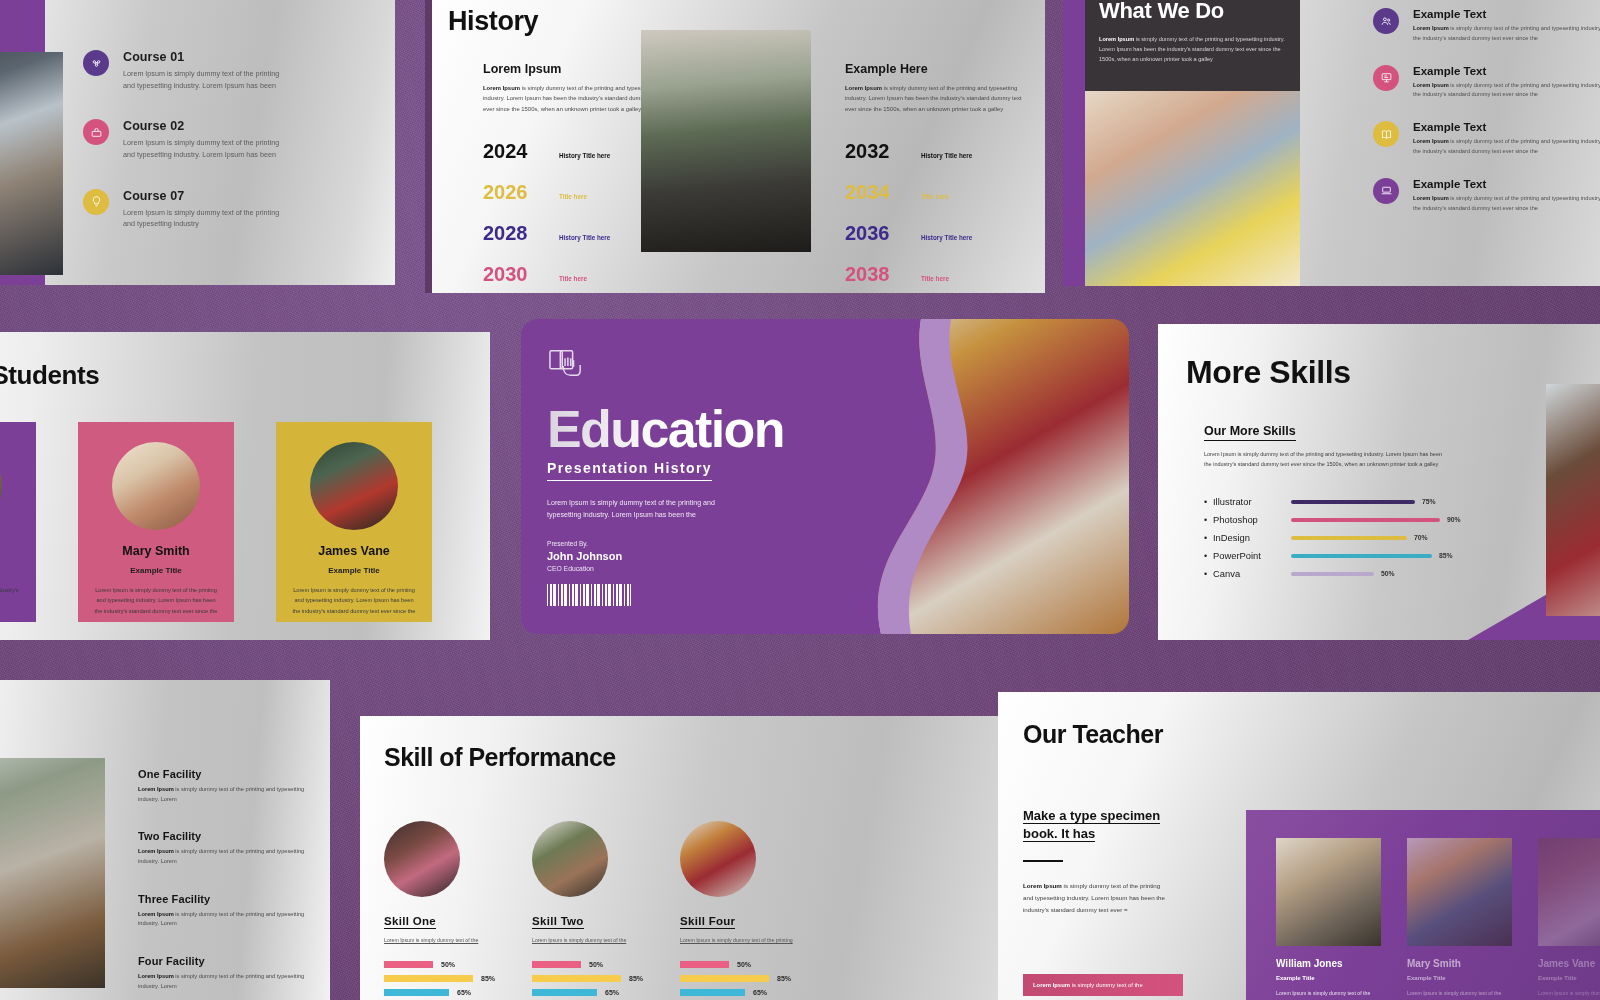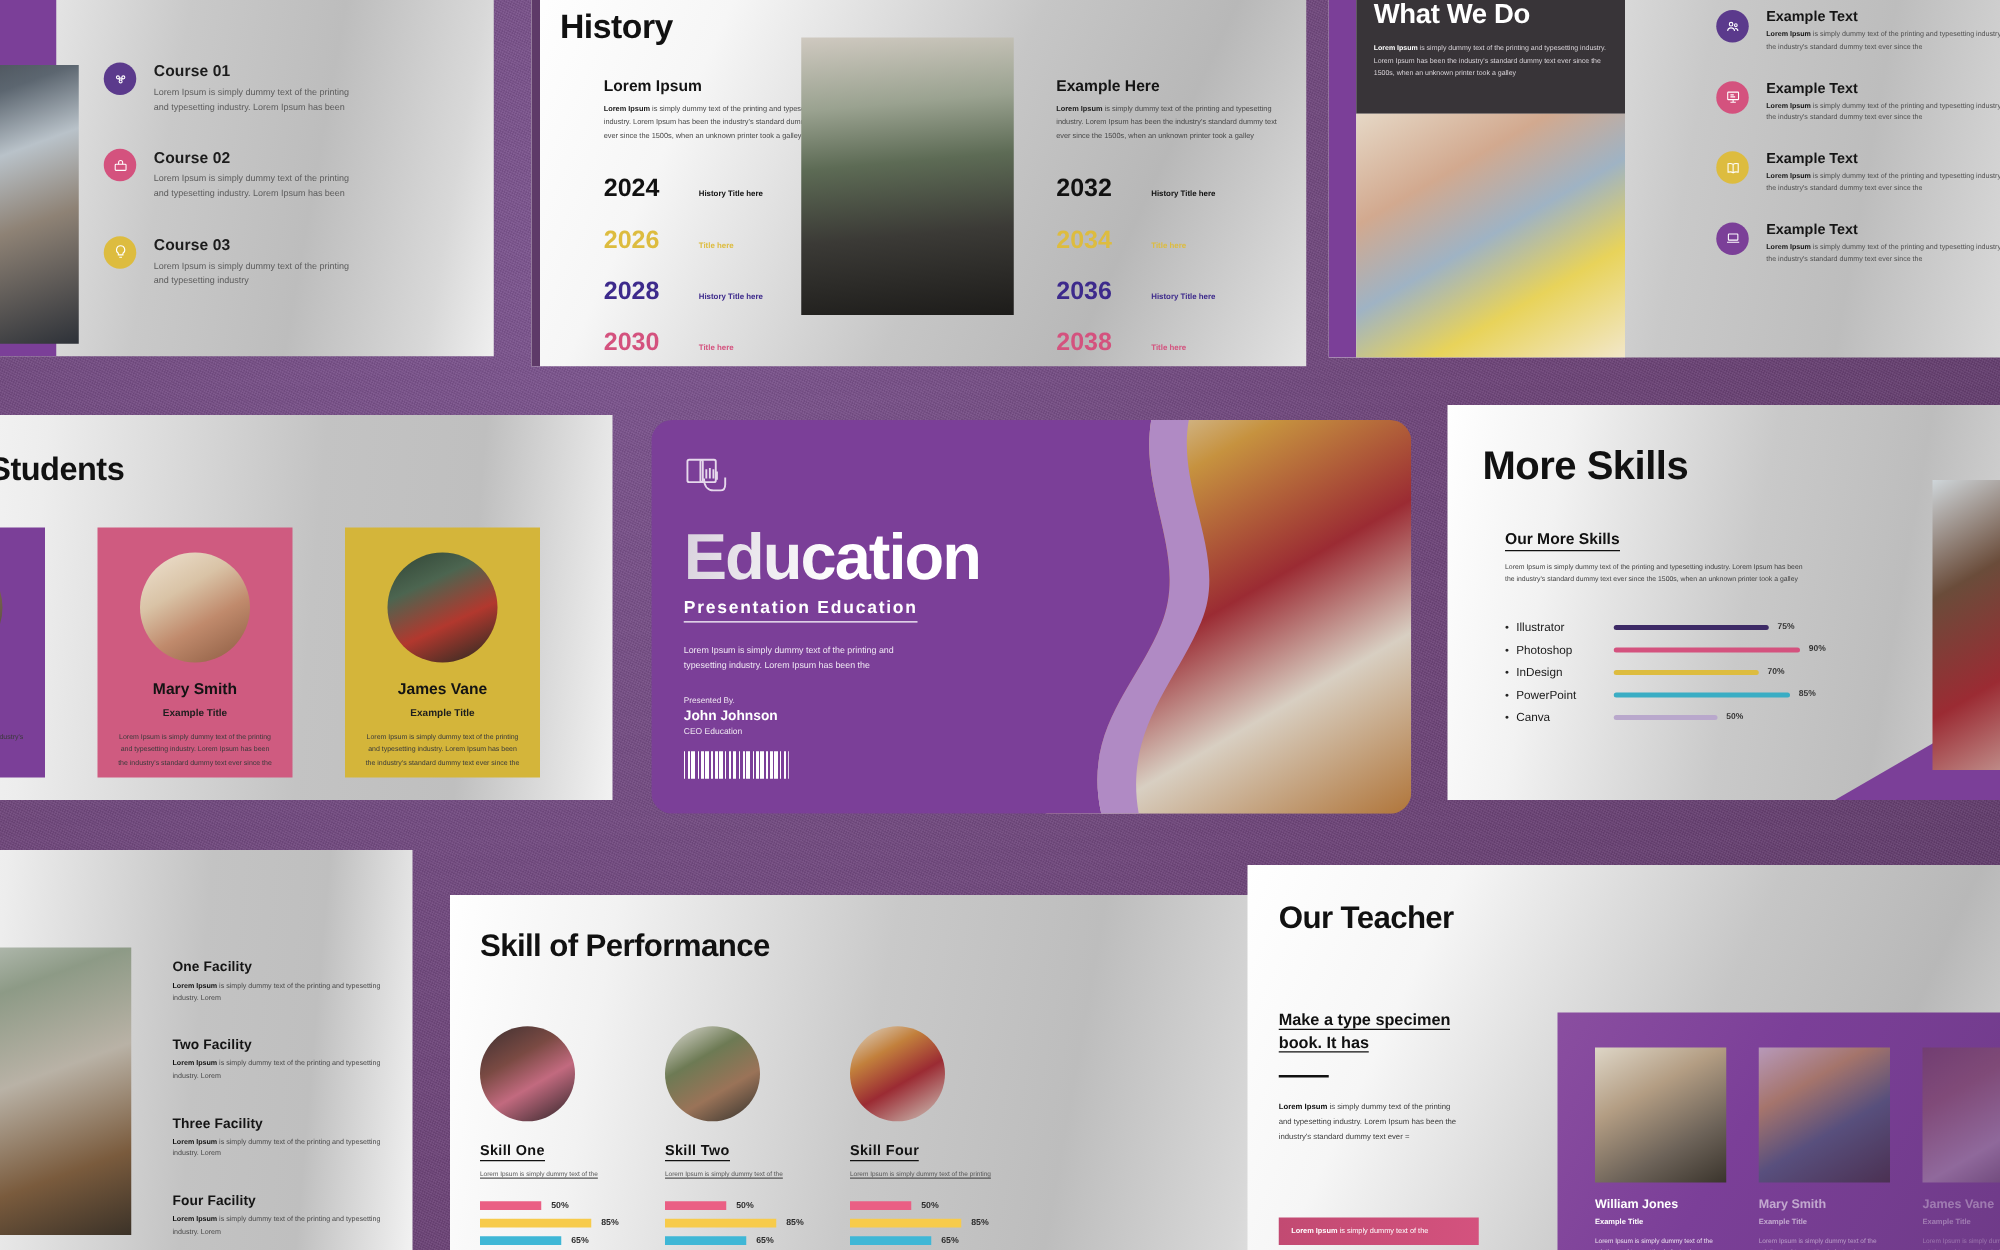--- a/index.html
+++ b/index.html
@@ -86,21 +86,21 @@
   #s-students{ left:-120px; top:332px; width:610px; height:308px; }
   .st-title{ position:absolute; left:30px; top:28px; font-size:26px; font-weight:700; color:#111; letter-spacing:-.4px; }
   .st-cards{ position:absolute; left:0; top:90px; display:flex; gap:42px; }
   .st-card{ width:156px; height:200px; padding-top:20px; text-align:center; }
   .st-avatar{ width:88px;height:88px;border-radius:50%;margin:0 auto 14px; }
   .st-name{ font-size:12.5px; font-weight:700; color:#131313; }
   .st-role{ font-size:8px; font-weight:700; color:#1d1d1d; margin-top:8px; }
   .st-body{ font-size:5.6px; line-height:1.85; color:#3a3a3a; margin-top:10px; padding:0 14px; }
 
   
-  #s-hero{ left:521px; top:336px; width:608px; height:315px;border-radius:17px; }
+  #s-hero{ left:521px; top:319px; width:608px; height:315px;border-radius:17px; }
   .hero-right{ position:absolute; right:0; top:0; width:48%; height:100%; }
   .hero-wave{ position:absolute; left:0; top:0; height:100%; width:100%; }
   .hero-content{ position:absolute; left:26px; top:28px; width:300px; z-index:4; }
   .hero-logo{ width:38px; height:34px; }
   .hero-h1{ font-size:52px; font-weight:800; color:#fff; letter-spacing:-1.6px; margin-top:22px; line-height:1;
             background:linear-gradient(100deg,#d9d2dd 0%,#ffffff 42%,#ffffff 100%); -webkit-background-clip:text; background-clip:text; color:transparent; }
   .hero-sub{ font-size:14px; font-weight:700; color:#fff; letter-spacing:1.4px; margin-top:5px; border-bottom:1.5px solid #fff; display:inline-block; padding-bottom:4px; }
   .hero-p{ font-size:7.1px; line-height:1.72; color:#f0e8f3; margin-top:16px; width:200px; }
   .hero-foot{ position:absolute; left:26px; bottom:28px; z-index:4; }
   .hero-fl{ font-size:6.6px; color:#efe6f2; }
@@ -205,21 +205,21 @@
     </div>
 
     <div class="c-item">
       <div class="c-icon" style="background:#ddbc3f">
         <svg width="13" height="13" viewBox="0 0 24 24" fill="none" stroke="#fff" stroke-width="1.6">
           <path d="M12 3a6 6 0 0 0-3.4 11v2.4h6.8V14A6 6 0 0 0 12 3Z"></path>
             <path d="M10 20h4"></path>
         </svg>
       </div>
       <div>
-        <div class="c-title">Course 03</div>
+        <div class="c-title">Course 07</div>
         <div class="c-body">Lorem Ipsum is simply dummy text of the printing and typesetting industry</div>
       </div>
     </div>
 
   </div>
 </div>
 
 <div class="slide gradbg2" id="s-history">
   <div class="h-leftbar"></div>
   <div class="h-title">History</div>
@@ -371,21 +371,21 @@
   <div class="hero-content">
     <div class="hero-logo">
       <svg width="38" height="34" viewBox="0 0 40 36" fill="none" stroke="#e6d9ec" stroke-width="1.6">
         <rect x="3" y="4" width="13" height="19" rx="1.5"></rect>
         <rect x="14" y="4" width="13" height="19" rx="1.5"></rect>
         <path d="M19 12v8M22 11v9M25 12v8M28 14v7"></path>
         <path d="M17 20c0 6 3 10 8 10h6c3 0 4-2 4-5v-6"></path>
       </svg>
     </div>
     <div class="hero-h1">Education</div>
-    <div class="hero-sub">Presentation Education</div>
+    <div class="hero-sub">Presentation History</div>
     <div class="hero-p">Lorem Ipsum is simply dummy text of the printing and typesetting industry. Lorem Ipsum has been the</div>
   </div>
   <div class="hero-foot">
     <div class="hero-fl">Presented By.</div>
     <div class="hero-fn">John Johnson</div>
     <div class="hero-fr">CEO Education</div>
     <div class="barcode"></div>
   </div>
 </div>
 

